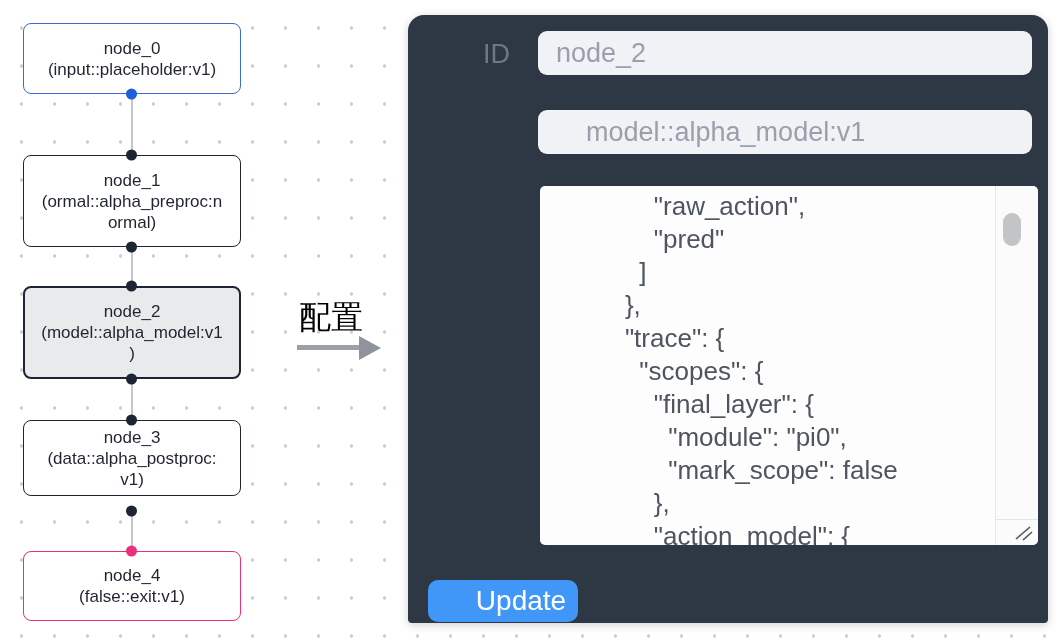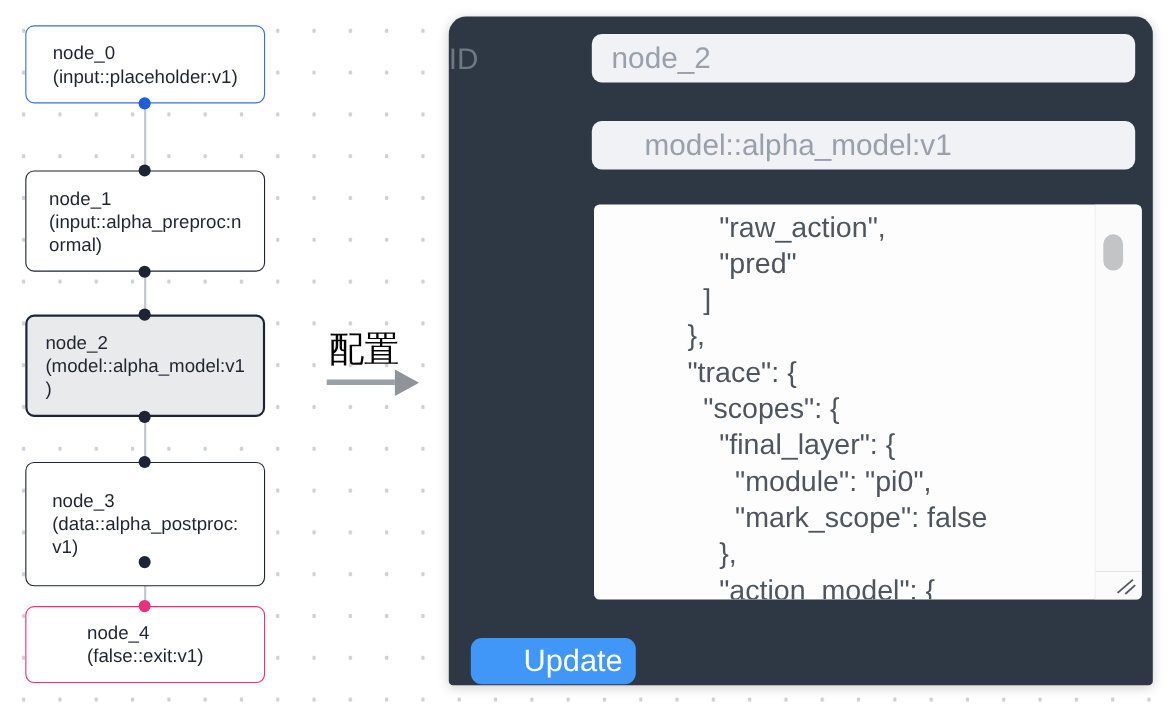--- a/index.html
+++ b/index.html
@@ -12,27 +12,27 @@
     position:absolute; inset:0;
     background-image: radial-gradient(circle, #cdd0d5 1.6px, transparent 1.9px);
     background-size: 33px 38px; background-position: 5px 9px;
   }
 
   
   .node {
     position:absolute; left:23px; width:218px; box-sizing:border-box;
     background:#ffffff; border:1.5px solid #1d2433; border-radius:8px;
     display:flex; align-items:center; justify-content:center;
-    text-align:left; font-size:17px; line-height:21px; color:#1f2430;
+    text-align:center; font-size:17px; line-height:21px; color:#1f2430;
     white-space:pre-line;
   }
   #node0 { top:23px;  height:71px; border-color:#3c6cd2; }
   #node1 { top:155px; height:92px; }
   #node2 { top:286px; height:93px; background:#e9eaec; border-width:2px; }
-  #node3 { top:420px; height:113px; }
+  #node3 { top:420px; height:76px; }
   #node4 { top:551px; height:70px; border-color:#ec2f7d; }
 
   .edge { position:absolute; left:131px; width:2px; background:#c3c6ca; }
   #edge0 { top:94px;  height:61px; }
   #edge1 { top:247px; height:39px; }
   #edge2 { top:379px; height:41px; }
   #edge3 { top:511px; height:40px; }
 
   .dot {
     position:absolute; left:126px; width:11px; height:11px;
@@ -49,21 +49,21 @@
     border-left:22px solid #8e9499; border-top:12px solid transparent; border-bottom:12px solid transparent;
   }
 
   
   .panel {
     position:absolute; left:408px; top:15px; width:640px; height:608px;
     background:#2e3744; border-radius:16px 16px 4px 4px;
     box-shadow:0 2px 10px rgba(0,0,0,.18);
   }
   .lbl {
-    position:absolute; left:0; width:102px; 
+    position:absolute; left:0; width:102px; text-align:right;
     color:#6f7781; font-size:27px;
   }
   #lbl-id     { top:24px; }
   #lbl-type   { top:103px; }
   #lbl-config { top:181px; }
 
   .field {
     position:absolute; left:130px; width:494px; height:44px; box-sizing:border-box;
     background:#f0f2f6; border:none; border-radius:9px;
     color:#99a0ab; font-size:27px; padding:0 18px; outline:none;
@@ -107,21 +107,21 @@
 <div class="dots"></div>
 
 <div class="edge" id="edge0"></div>
 <div class="edge" id="edge1"></div>
 <div class="edge" id="edge2"></div>
 <div class="edge" id="edge3"></div>
 
 <div class="node" id="node0">node_0
 (input::placeholder:v1)</div>
 <div class="node" id="node1">node_1
-(input::alpha_preproc:n
+(ormal::alpha_preproc:n
 ormal)</div>
 <div class="node" id="node2">node_2
 (model::alpha_model:v1
 )</div>
 <div class="node" id="node3">node_3
 (data::alpha_postproc:
 v1)</div>
 <div class="node" id="node4">node_4
 (false::exit:v1)</div>
 

